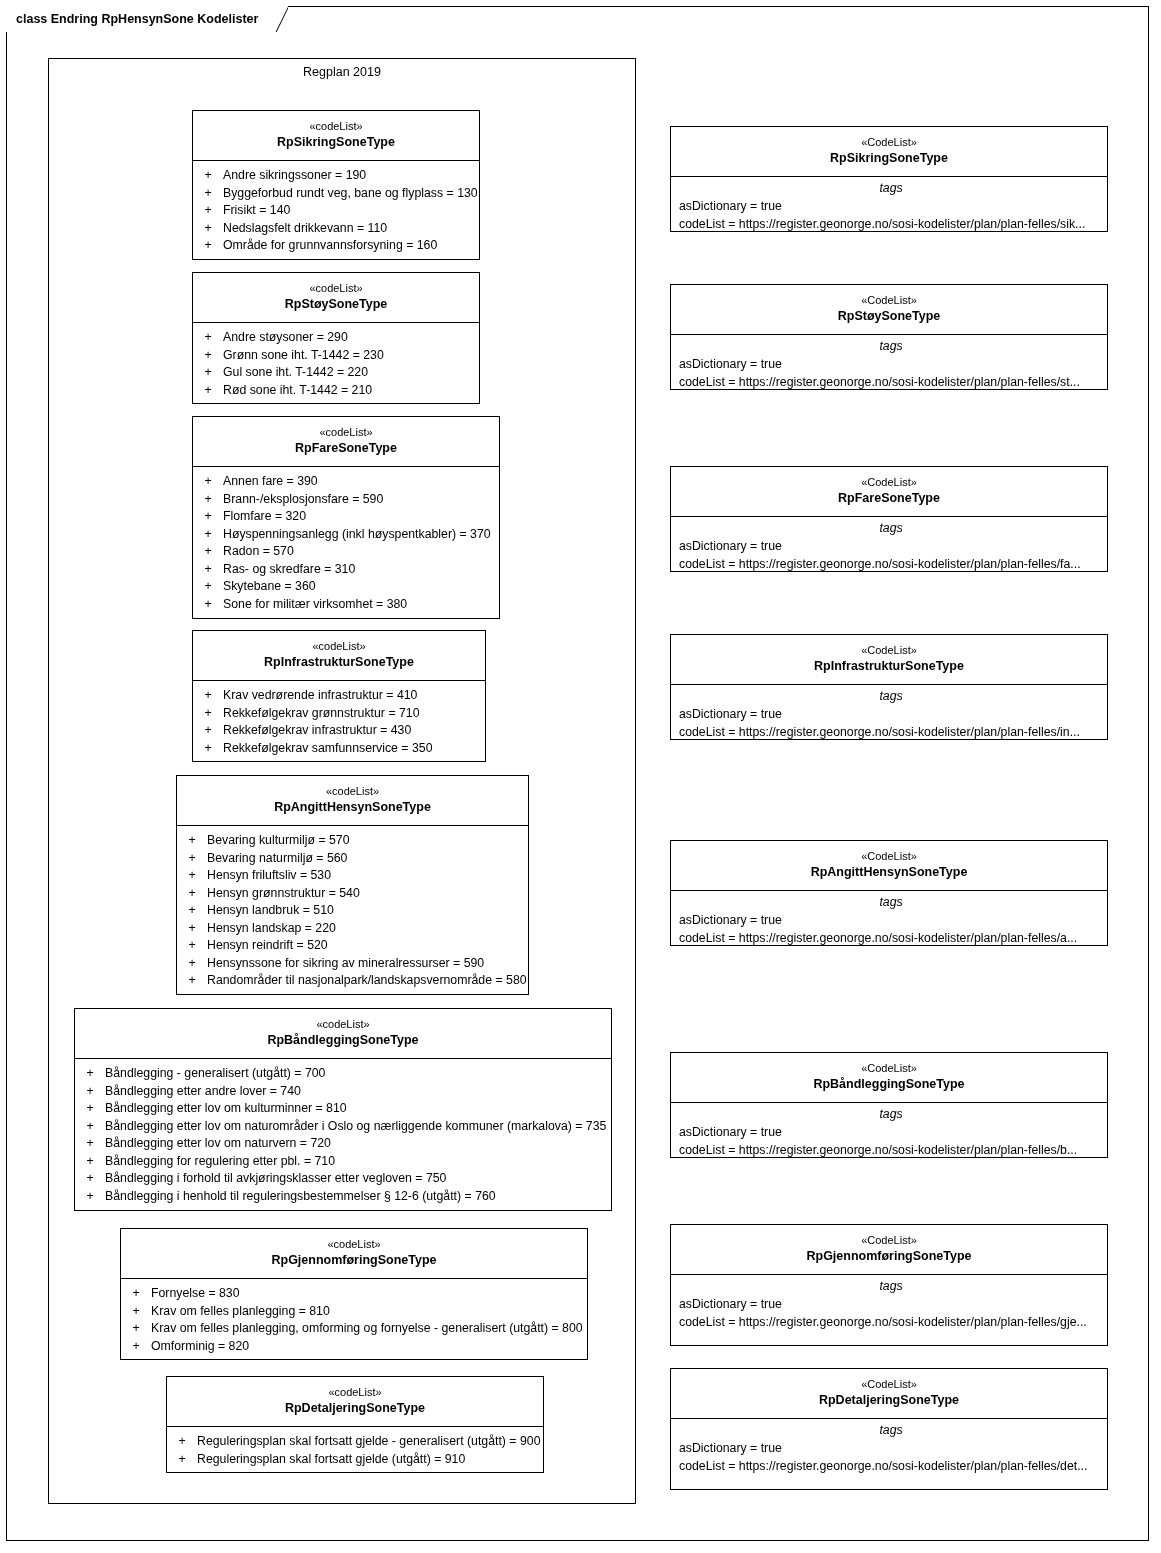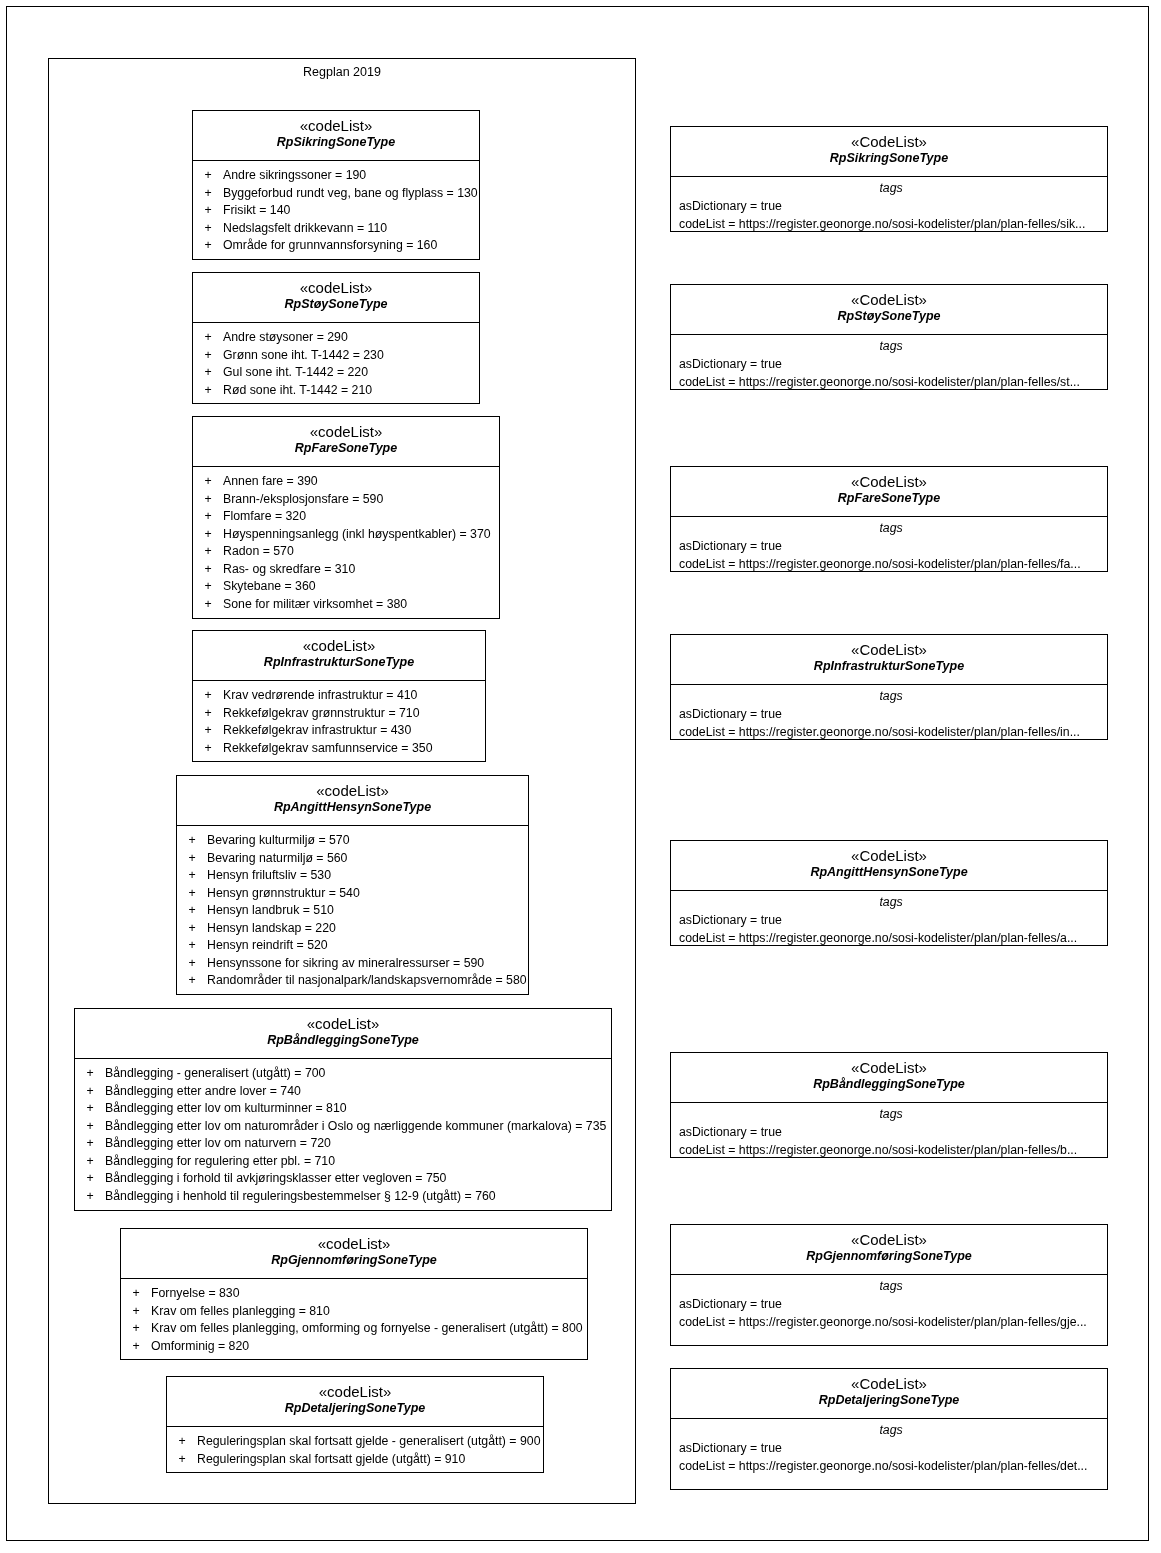--- a/index.html
+++ b/index.html
@@ -91,30 +91,29 @@
     box-sizing: border-box;
     background: #ffffff;
   }
   .uml-header {
     box-sizing: border-box;
     border-bottom: 1px solid #000000;
     text-align: center;
     padding: 7px 4px 7px 4px;
   }
   .uml-stereotype {
-    font-size: 15px;
+    font-size: 11px;
     line-height: 16px;
     white-space: nowrap;
   }
   .uml-name {
     font-size: 12.5px;
     font-weight: bold;
     line-height: 17px;
     white-space: nowrap;
-    font-style: italic;
   }
   .uml-body {
     box-sizing: border-box;
     padding: 6px 4px 6px 0;
   }
   .attr-row {
     display: flex;
     align-items: flex-start;
     font-size: 12.3px;
     line-height: 17.5px;
@@ -147,20 +146,24 @@
     overflow: hidden;
   }
 </style>
 </head>
 <body>
 
 <div id="canvas">
 
   <div id="diagram-frame"></div>
 
+  <div id="diagram-title-tab">
+    <div class="tab-body">class Endring RpHensynSone Kodelister</div>
+    <div class="tab-edge"></div>
+  </div>
 
   <div class="package" id="package-regplan" style="left:48px; top:58px; width:588px; height:1446px;">
     <div class="package-label">Regplan 2019</div>
   </div>
 
   <div id="left-col">
       <div class="uml-box" style="left: 192px; top: 110px; width: 288px; height: 150px;">
         <div class="uml-header" style="height: 50px;">
           <div class="uml-stereotype">«codeList»</div>
           <div class="uml-name">RpSikringSoneType</div>
@@ -349,21 +352,21 @@
           <div class="attr-row">
             <span class="attr-vis">+</span>
             <span class="attr-text">Båndlegging for regulering etter pbl. = 710</span>
           </div>
           <div class="attr-row">
             <span class="attr-vis">+</span>
             <span class="attr-text">Båndlegging i forhold til avkjøringsklasser etter vegloven = 750</span>
           </div>
           <div class="attr-row">
             <span class="attr-vis">+</span>
-            <span class="attr-text">Båndlegging i henhold til reguleringsbestemmelser § 12-9 (utgått) = 760</span>
+            <span class="attr-text">Båndlegging i henhold til reguleringsbestemmelser § 12-6 (utgått) = 760</span>
           </div>
         </div>
       </div>
       <div class="uml-box" style="left: 120px; top: 1228px; width: 468px; height: 132px;">
         <div class="uml-header" style="height: 50px;">
           <div class="uml-stereotype">«codeList»</div>
           <div class="uml-name">RpGjennomføringSoneType</div>
         </div>
         <div class="uml-body" style="height: 82px;">
           <div class="attr-row">

